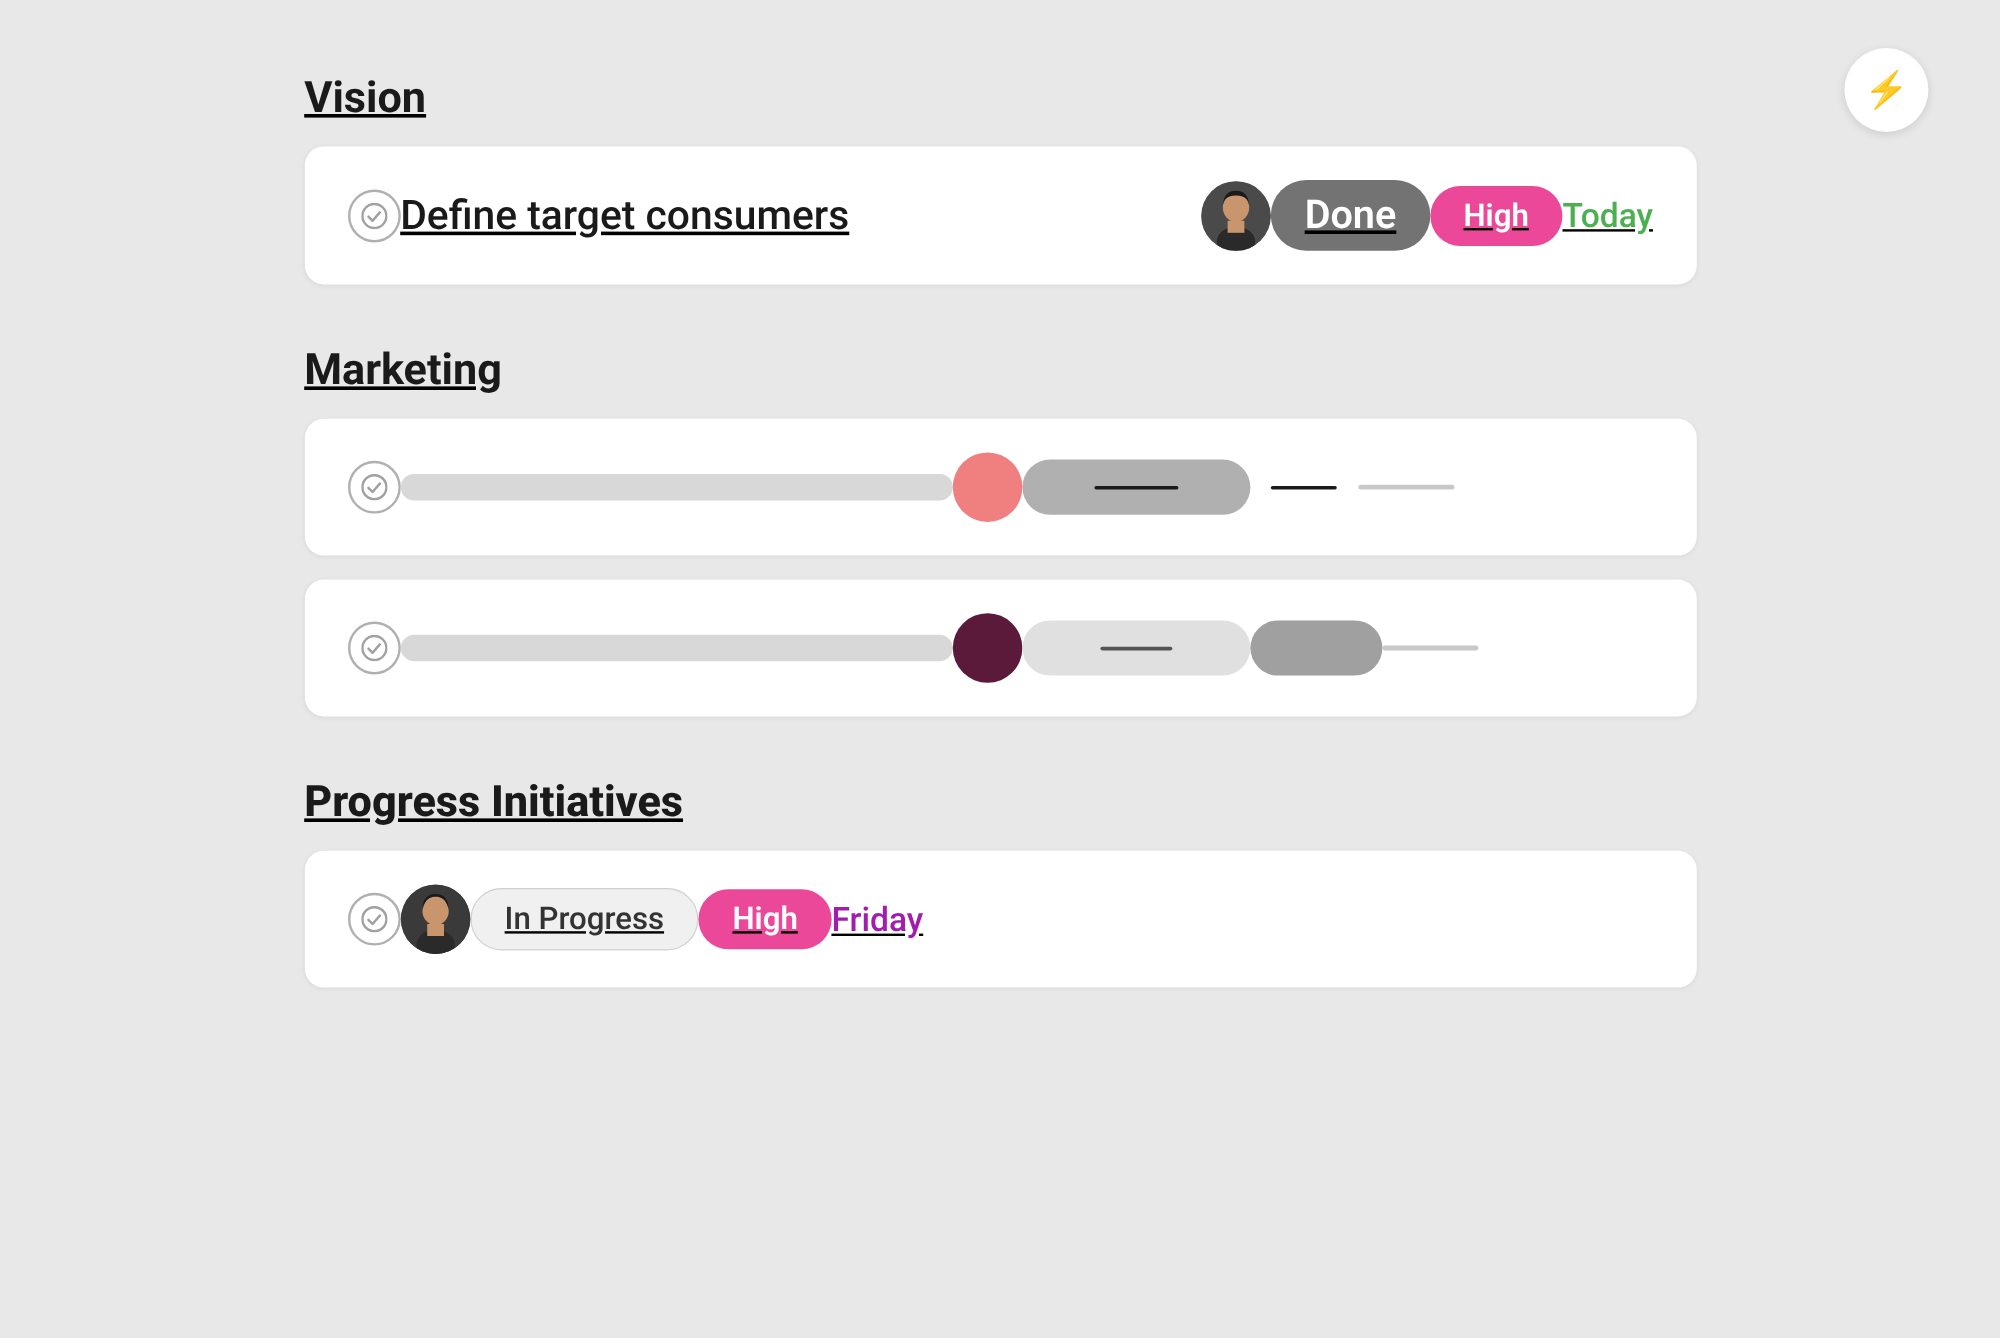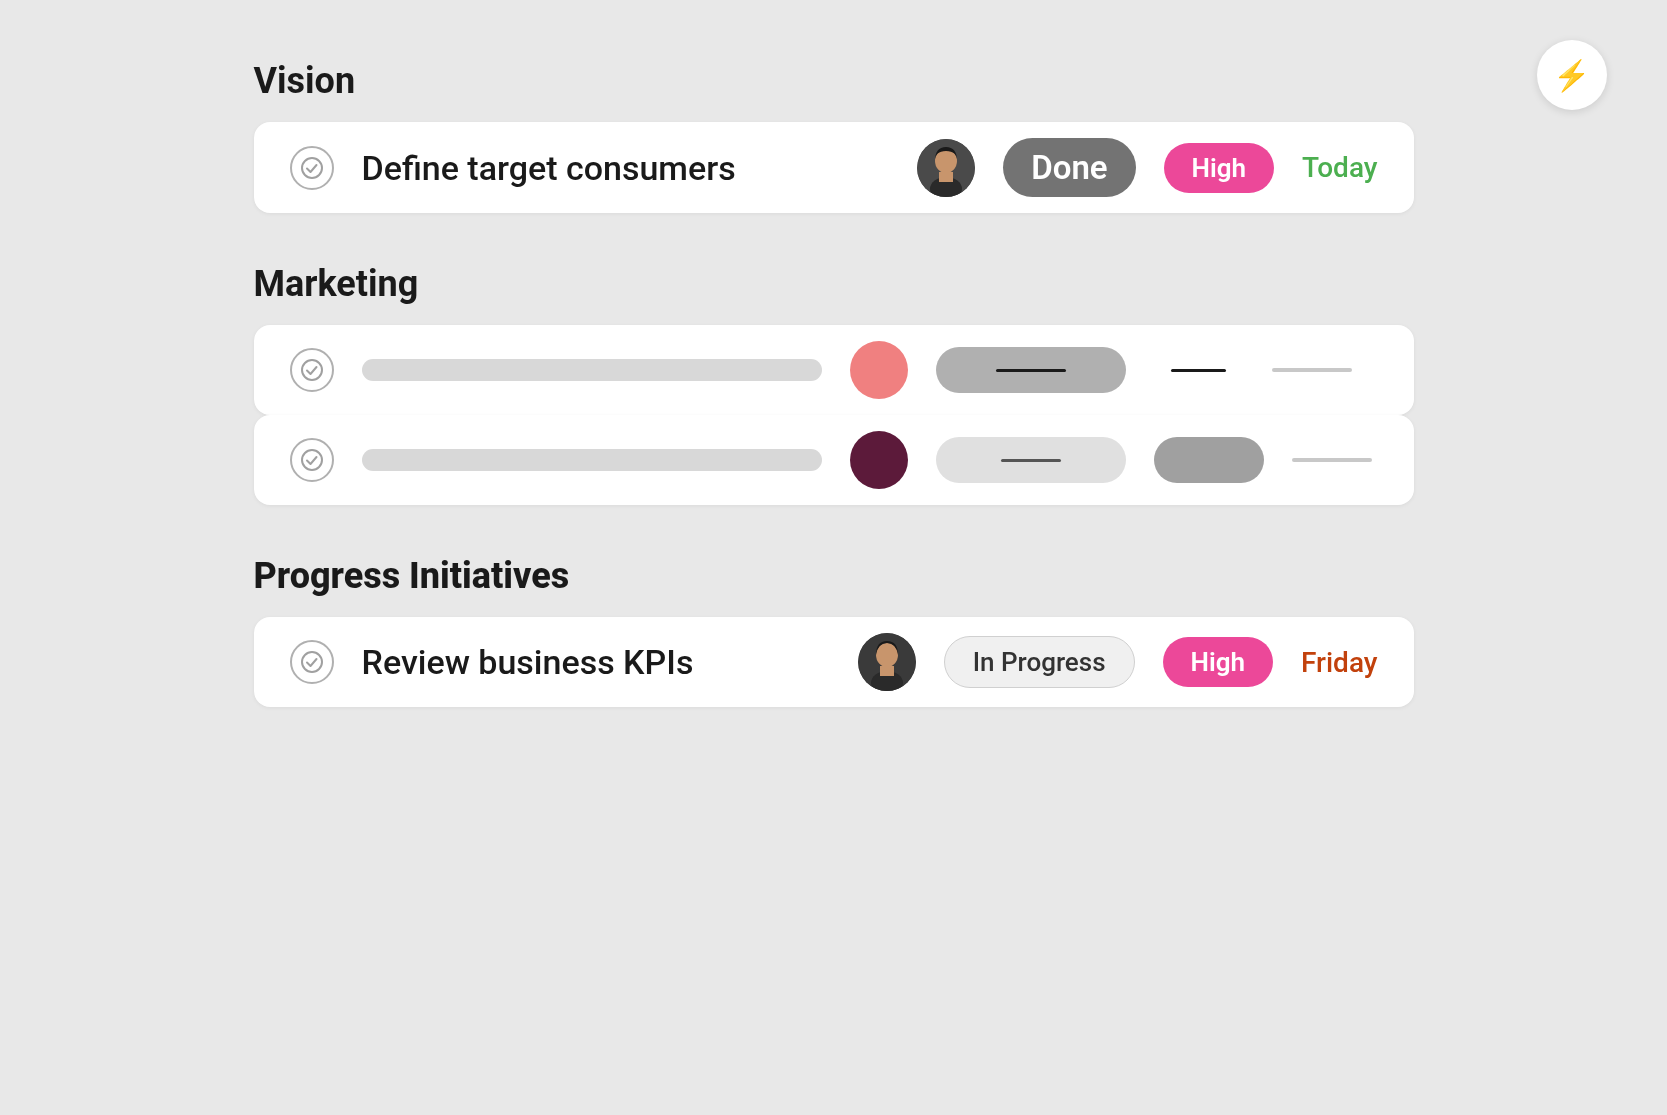--- a/index.html
+++ b/index.html
@@ -50,24 +50,24 @@
     }
 
     .section-label.marketing {
       font-weight: 800;
     }
 
     
     .task-card {
       background: #ffffff;
       border-radius: 16px;
-      padding: 16px 36px;
+      padding: 28px 36px;
       display: flex;
       align-items: center;
-      gap: 28px;
+      margin-bottom: 20px;
       box-shadow: 0 1px 4px rgba(0,0,0,0.06);
     }
 
     
     .check-icon {
       width: 44px;
       height: 44px;
       border-radius: 50%;
       border: 2.5px solid #b0b0b0;
       display: flex;
@@ -159,27 +159,28 @@
     .date-text-green {
       font-size: 28px;
       font-weight: 500;
       color: #4caf50;
       white-space: nowrap;
     }
 
     .date-text-gray {
       font-size: 28px;
       font-weight: 500;
-      color: #c2410c;
+      color: #a21caf;
       white-space: nowrap;
     }
 
     
     .section-block {
       margin-bottom: 50px;
+      text-decoration: underline;
     }
 
     
     .dark-dash {
       height: 3px;
       background: #1a1a1a;
       border-radius: 2px;
     }
   </style>
 </head>
@@ -269,21 +270,20 @@
   <div class="section-block">
     <div class="section-label marketing">Progress Initiatives</div>
 
     <div class="task-card">
       <div class="check-icon">
         <svg width="22" height="22" viewBox="0 0 22 22" fill="none">
           <circle cx="11" cy="11" r="10" stroke="#a0a0a0" stroke-width="2"></circle>
           <path d="M6 11.5l3.5 3.5 6-7" stroke="#a0a0a0" stroke-width="2" stroke-linecap="round" stroke-linejoin="round"></path>
         </svg>
       </div>
-      <span class="task-title">Review business KPIs</span>
 
       <div class="avatar-face">
         <svg width="58" height="58" viewBox="0 0 58 58" xmlns="http://www.w3.org/2000/svg">
           <rect width="58" height="58" fill="#3a3a3a" rx="29"></rect>
           <ellipse cx="29" cy="22" rx="11" ry="12" fill="#c8956c"></ellipse>
           <path d="M18 22 Q18 8 29 8 Q40 8 40 22 Q38 10 29 10 Q20 10 18 22Z" fill="#1a1a1a"></path>
           <ellipse cx="29" cy="50" rx="16" ry="12" fill="#2a2a2a"></ellipse>
           <rect x="22" y="33" width="14" height="10" fill="#c8956c"></rect>
         </svg>
       </div>

